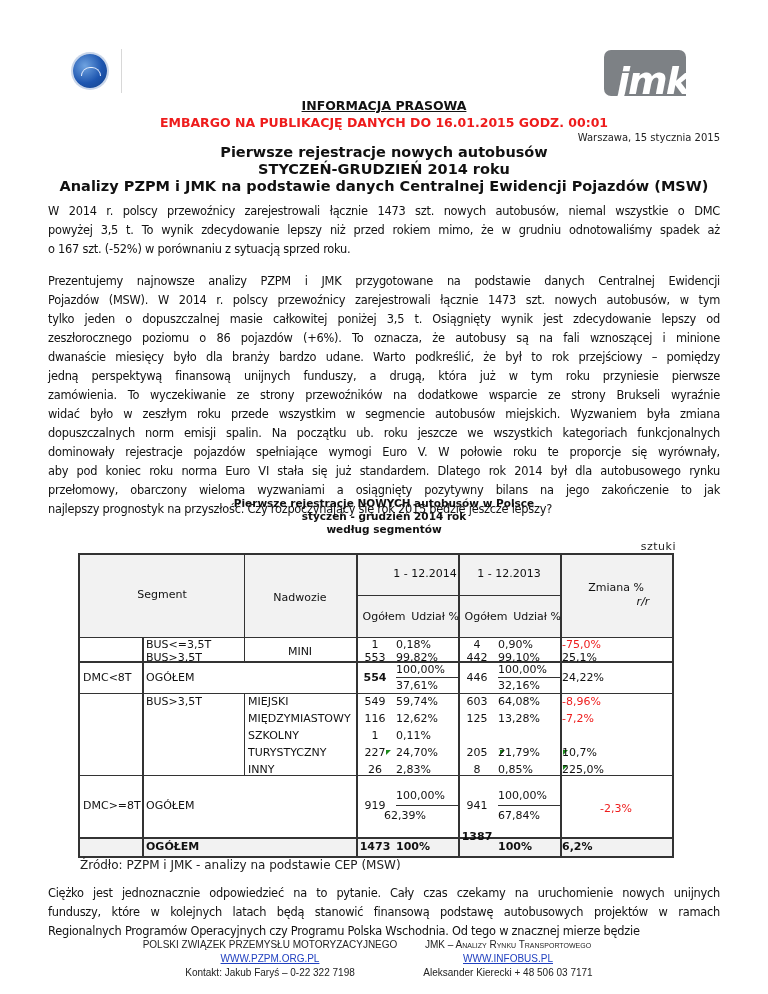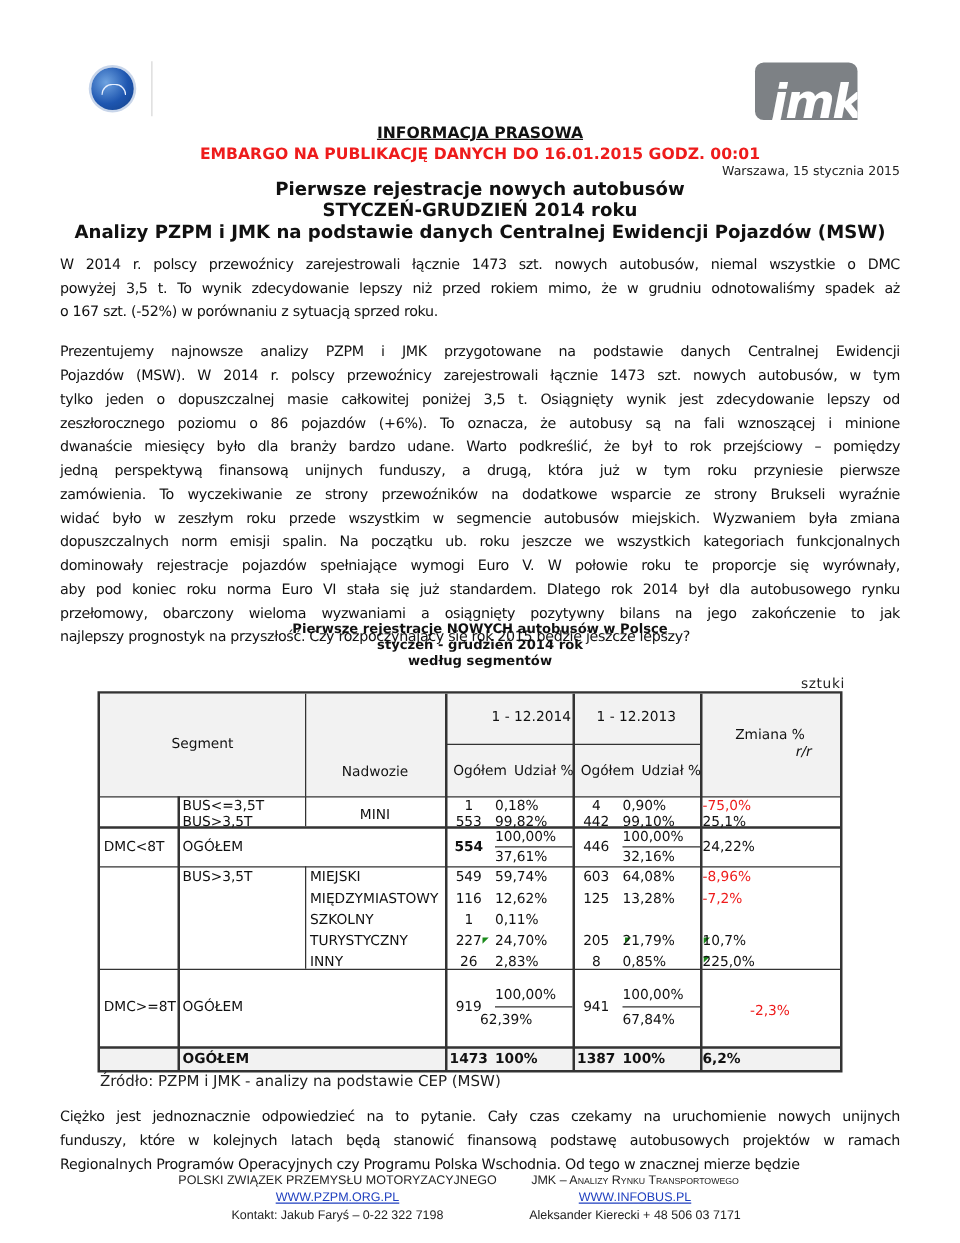--- a/index.html
+++ b/index.html
@@ -120,21 +120,21 @@
   <div class="ln-h" style="left:0;top:138px;width:592px;"></div>
   <div class="ln-h" style="left:0;top:220px;width:592px;"></div>
   <div class="ln-h" style="left:0;top:282px;width:592px;height:2px;"></div>
 
   <div class="ln-h" style="left:316px;top:122px;width:62px;"></div>
   <div class="ln-h" style="left:418px;top:122px;width:62px;"></div>
   <div class="ln-h" style="left:316px;top:250px;width:62px;"></div>
   <div class="ln-h" style="left:418px;top:250px;width:62px;"></div>
 
   <div class="t c" style="left:0;width:164px;top:33px;">Segment</div>
-  <div class="t c" style="left:164px;width:112px;top:36px;margin-top:20px;">Nadwozie</div>
+  <div class="t c" style="left:164px;width:112px;top:36px;">Nadwozie</div>
   <div class="t c" style="left:276px;width:102px;top:12px;padding-left:18px;">1 - 12.2014</div>
   <div class="t c" style="left:378px;width:102px;top:12px;">1 - 12.2013</div>
   <div class="t c" style="left:276px;width:56px;top:55px;">Ogółem</div>
   <div class="t c" style="left:330px;width:50px;top:55px;">Udział %</div>
   <div class="t c" style="left:378px;width:56px;top:55px;">Ogółem</div>
   <div class="t c" style="left:432px;width:50px;top:55px;">Udział %</div>
   <div class="t c" style="left:480px;width:112px;top:26px;">Zmiana %</div>
   <div class="t c" style="left:507px;width:112px;top:40px;font-style:italic;">r/r</div>
 
   <div class="t" style="left:66px;top:83px;">BUS&lt;=3,5T</div>
@@ -172,21 +172,21 @@
   <div class="t r" style="left:316px;width:60px;top:234px;">100,00%</div>
   <div class="t r" style="left:304px;width:60px;top:254px;">62,39%</div>
   <div class="t c" style="left:378px;width:38px;top:244px;">941</div>
   <div class="t r" style="left:418px;width:60px;top:234px;">100,00%</div>
   <div class="t r" style="left:418px;width:60px;top:254px;">67,84%</div>
   <div class="t c red" style="left:482px;width:108px;top:247px;">-2,3%</div>
 
   <div class="t b" style="left:66px;top:285px;">OGÓŁEM</div>
   <div class="t c b" style="left:276px;width:38px;top:285px;">1473</div>
   <div class="t r b" style="left:316px;width:60px;top:285px;">100%</div>
-  <div class="t c b" style="left:378px;width:38px;top:285px;">1387</div>
+  <div class="t c b" style="left:378px;width:38px;top:275px;">1387</div>
   <div class="t r b" style="left:418px;width:60px;top:285px;">100%</div>
   <div class="t r b" style="left:482px;width:108px;top:285px;">6,2%</div>
 
   <div class="tri" style="left:306px;top:195px;"></div>
   <div class="tri" style="left:420px;top:195px;"></div>
   <div class="tri" style="left:483px;top:195px;"></div>
   <div class="tri" style="left:483px;top:210px;"></div>
 <div class="t" style="left: 168px; top: 140px;">MIEJSKI</div>
     <div class="t c" style="left: 276px; top: 140px; width: 38px;">549</div>
     <div class="t r" style="left: 316px; top: 140px; width: 60px;">59,74%</div>

